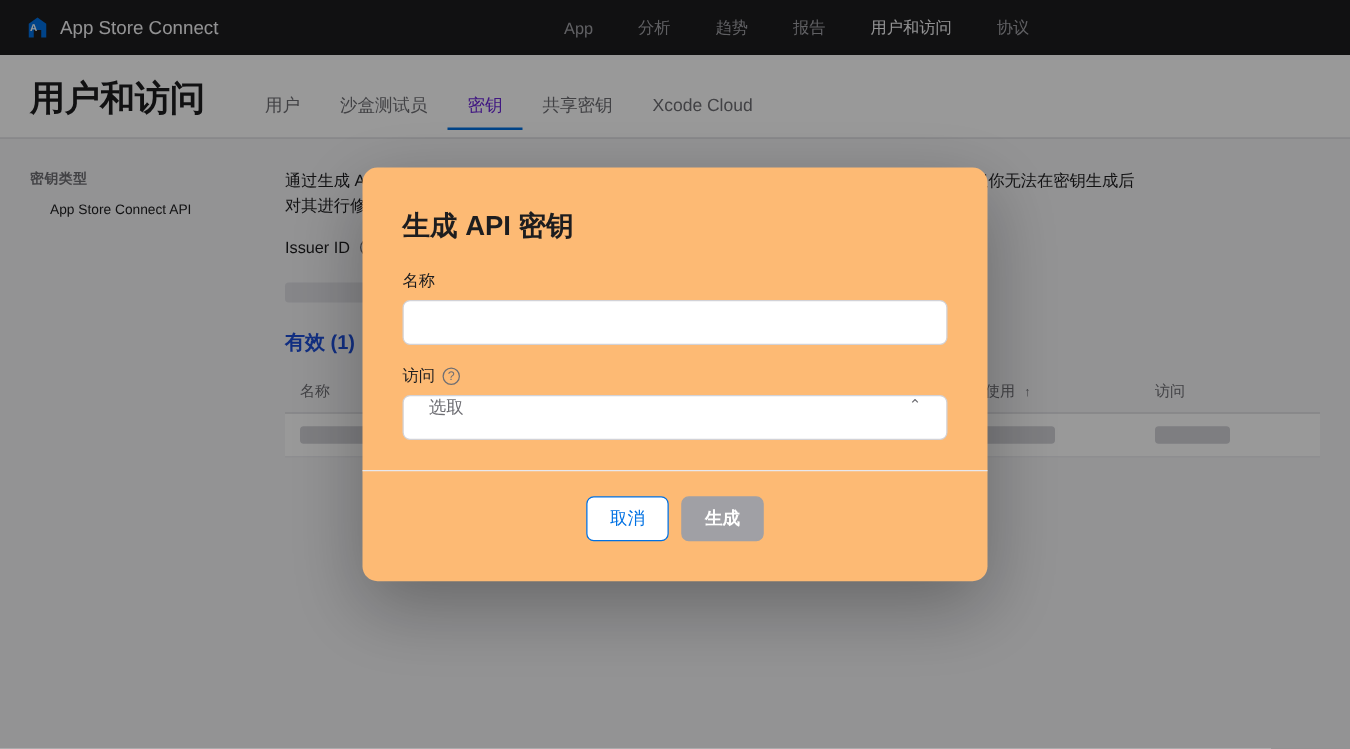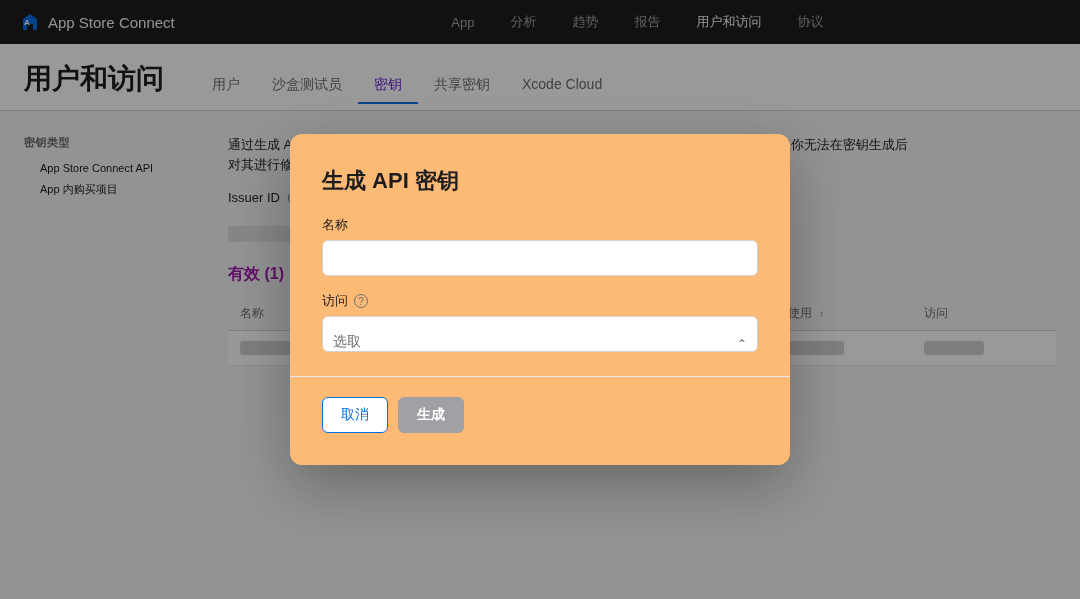--- a/index.html
+++ b/index.html
@@ -170,21 +170,21 @@
     
     .active-keys-header {
       display: flex;
       align-items: center;
       gap: 8px;
       margin-bottom: 12px;
     }
     .active-keys-title {
       font-size: 16px;
       font-weight: 600;
-      color: #a21caf;
+      color: #1d4ed8;
     }
     .add-btn {
       width: 22px;
       height: 22px;
       border-radius: 50%;
       background: #0071e3;
       color: #fff;
       border: none;
       font-size: 18px;
       display: flex;
@@ -275,42 +275,42 @@
       display: flex;
       align-items: center;
       gap: 6px;
       margin-bottom: 6px;
     }
     .form-select-btn {
       width: 100%;
       height: 36px;
       border: 1px solid #d2d2d7;
       border-radius: 6px;
-      padding: 0 10px;
+      padding: 0 20px;
       font-size: 14px;
       background: #fff;
       display: flex;
-      align-items: flex-end;
+      align-items: flex-start;
       justify-content: space-between;
       cursor: pointer;
       color: #6e6e73;
       gap: 34px;
     }
     .chevron-icon {
       font-size: 12px;
       color: #6e6e73;
     }
     .modal-divider {
       height: 1px;
       background: #e8e8ed;
       margin: 24px -32px 20px -32px;
     }
     .modal-footer {
       display: flex;
-      justify-content: flex-start;
+      justify-content: center;
       gap: 10px;
     }
     .btn-cancel {
       padding: 8px 18px;
       border: 1px solid #0071e3;
       border-radius: 6px;
       background: #fff;
       color: #0071e3;
       font-size: 14px;
       cursor: pointer;
@@ -359,21 +359,20 @@
       <div class="tab">Xcode Cloud</div>
     </div>
   </div>
 </div>
 
 <div class="main-content">
 
   <div class="sidebar">
     <div class="sidebar-section-title">密钥类型</div>
     <div class="sidebar-item">App Store Connect API</div>
-    <div class="sidebar-item">App 内购买项目</div>
   </div>
 
   <div class="content-area">
     <p class="description-text">通过生成 API 密钥，你可以为该密钥配置、认证和使用一个或多个 Apple 服务。密钥不会过期，但你无法在密钥生成后对其进行修改来访问更多服务。最多同时存在 50 个有效密钥。了</p>
 
     <div>
       <div class="issuer-row">
         <span class="issuer-label">Issuer ID</span>
         <span class="help-icon">?</span>
       </div>

